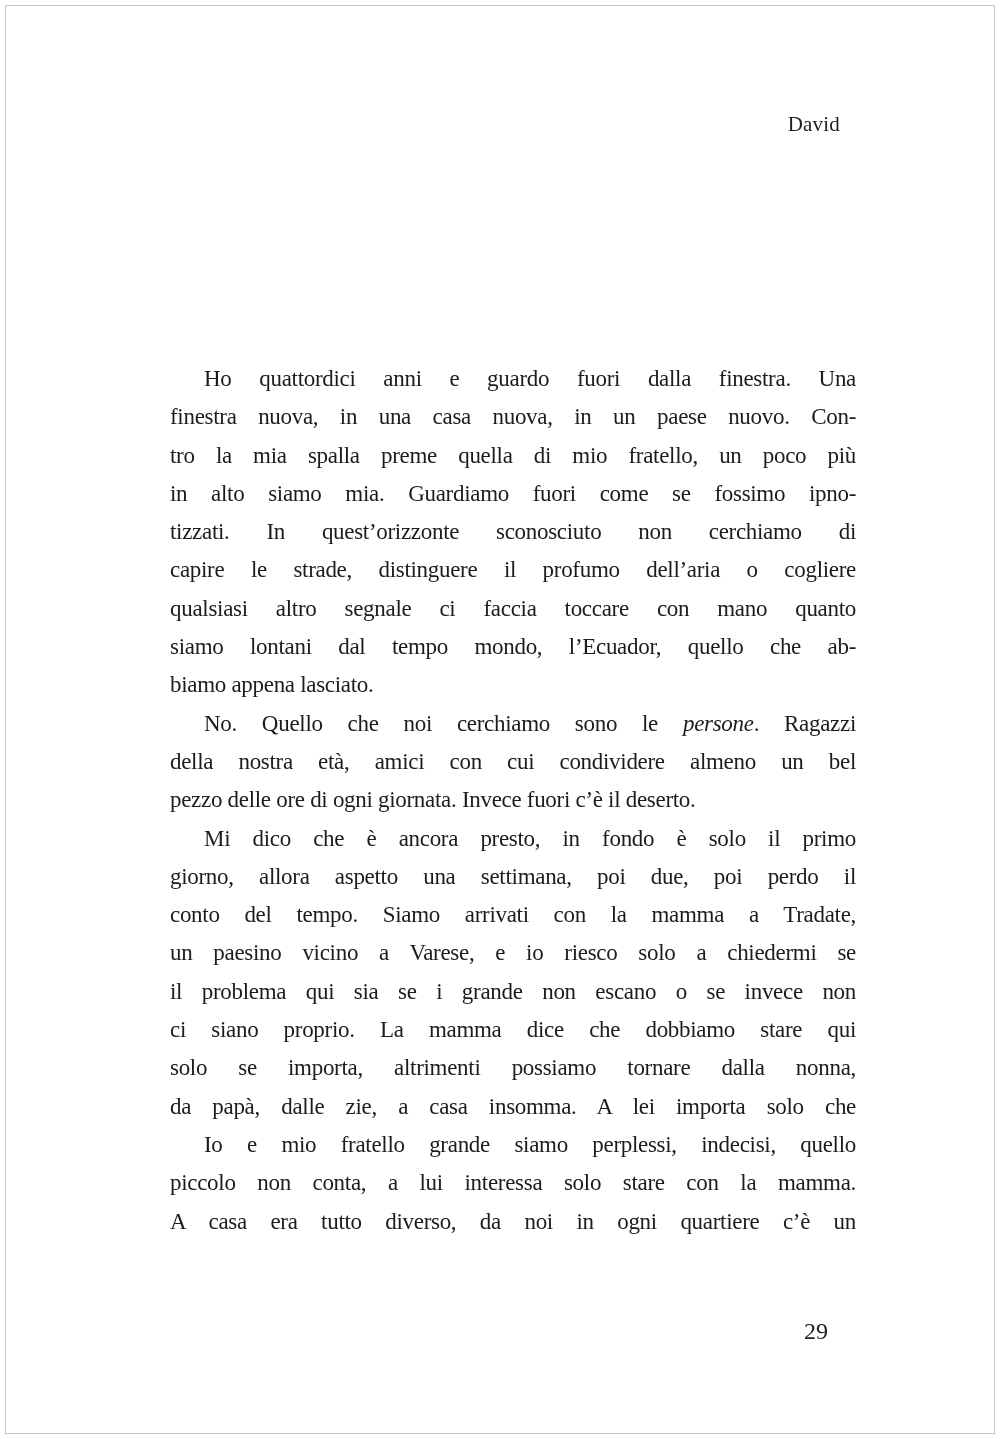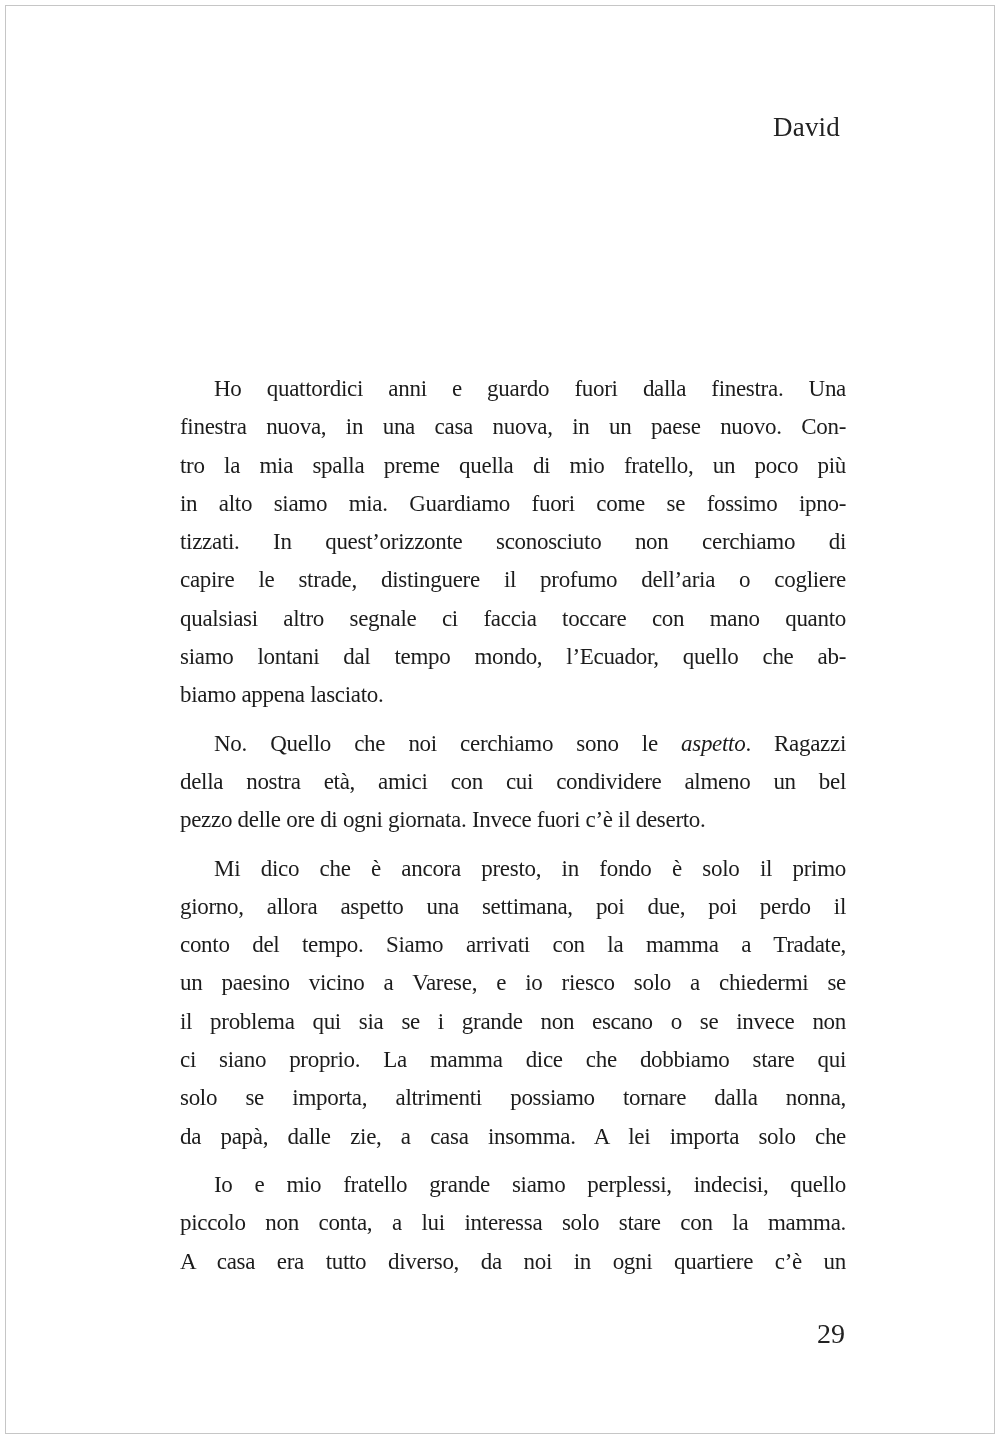--- a/index.html
+++ b/index.html
@@ -18,54 +18,54 @@
   .page-frame {
     position: absolute;
     inset: 5px;
     border: 1px solid #c6c6c6;
     pointer-events: none;
   }
   .running-header {
     position: absolute;
     top: 112px;
     right: 160px;
-    font-size: 27px;
+    font-size: 21px;
     letter-spacing: 0.2px;
     color: #222222;
     font-family: Liberation Serif, serif;
   }
   .text-block {
     position: absolute;
     left: 170px;
     top: 360px;
     width: 686px;
     font-size: 23px;
     line-height: 38.3px;
     letter-spacing: -0.3px;
     color: #1c1c1c;
   }
-  .paragraph { margin: 10px; }
+  .paragraph { margin: 0; }
   .line {
     white-space: normal;
   }
   .line.just {
     text-align: justify;
     text-align-last: justify;
   }
   .line.indent {
     text-indent: 34px;
   }
   .line em {
     font-style: italic;
   }
   .page-number {
     position: absolute;
     top: 1318px;
-    right: 155px;
-    font-size: 28px;
+    right: 172px;
+    font-size: 24px;
     color: #222222;
   }
 </style>
 </head>
 <body>
 
 <div class="page-frame"></div>
 
 <div class="running-header">David</div>
 
@@ -75,21 +75,21 @@
       <div class="line just">finestra nuova, in una casa nuova, in un paese nuovo. Con-</div>
       <div class="line just">tro la mia spalla preme quella di mio fratello, un poco più</div>
       <div class="line just">in alto siamo mia. Guardiamo fuori come se fossimo ipno-</div>
       <div class="line just">tizzati. In quest’orizzonte sconosciuto non cerchiamo di</div>
       <div class="line just">capire le strade, distinguere il profumo dell’aria o cogliere</div>
       <div class="line just">qualsiasi altro segnale ci faccia toccare con mano quanto</div>
       <div class="line just">siamo lontani dal tempo mondo, l’Ecuador, quello che ab-</div>
       <div class="line">biamo appena lasciato.</div>
     </div>
     <div class="paragraph">
-      <div class="line indent just">No. Quello che noi cerchiamo sono le <em>aspetto</em>. Ragazzi</div>
+      <div class="line indent just">No. Quello che noi cerchiamo sono le <em>persone</em>. Ragazzi</div>
       <div class="line just">della nostra età, amici con cui condividere almeno un bel</div>
       <div class="line">pezzo delle ore di ogni giornata. Invece fuori c’è il deserto.</div>
     </div>
     <div class="paragraph">
       <div class="line indent just">Mi dico che è ancora presto, in fondo è solo il primo</div>
       <div class="line just">giorno, allora aspetto una settimana, poi due, poi perdo il</div>
       <div class="line just">conto del tempo. Siamo arrivati con la mamma a Tradate,</div>
       <div class="line just">un paesino vicino a Varese, e io riesco solo a chiedermi se</div>
       <div class="line just">il problema qui sia se i grande non escano o se invece non</div>
       <div class="line just">ci siano proprio. La mamma dice che dobbiamo stare qui</div>

